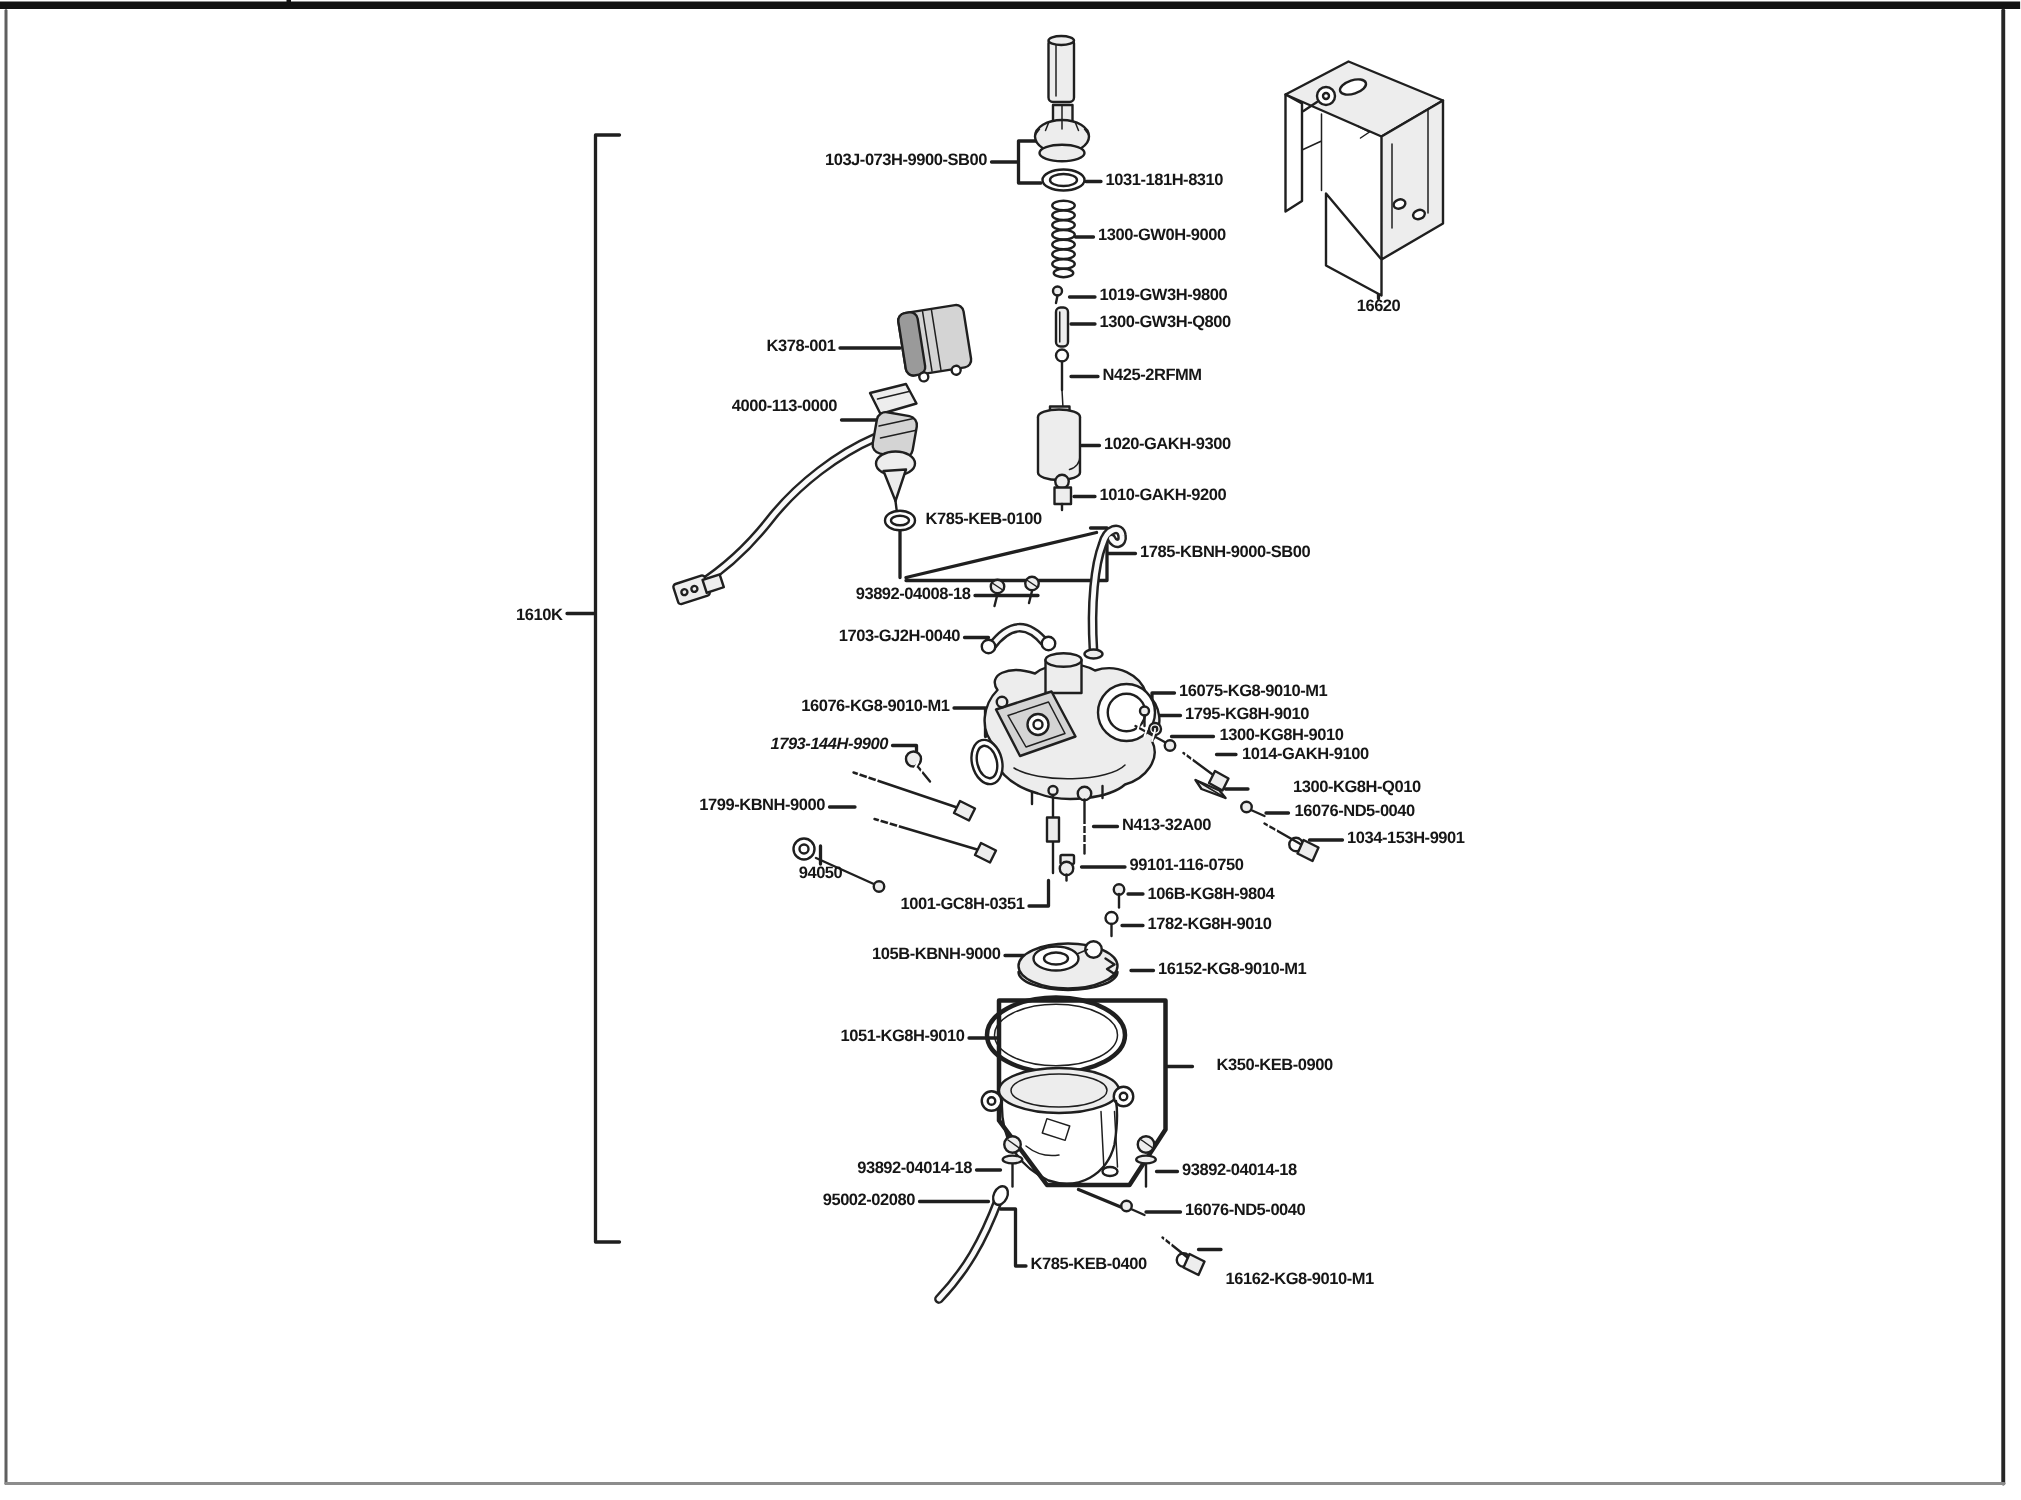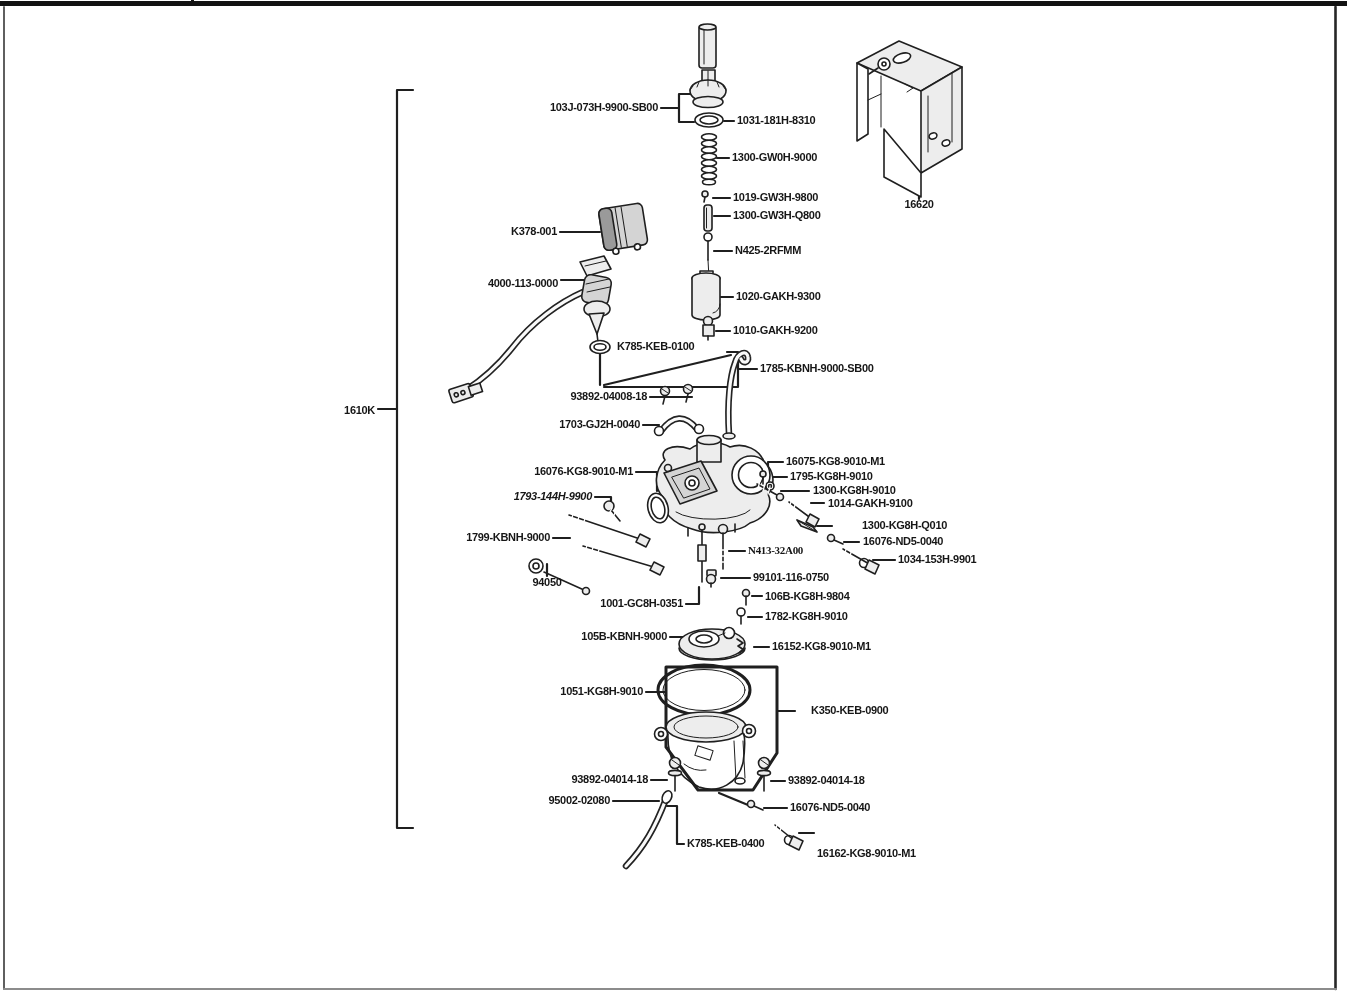--- a/index.html
+++ b/index.html
@@ -349,38 +349,38 @@
       <div class="plabel" style="right: 689px; top: 108px;">103J-073H-9900-SB00</div>
       <div class="plabel" style="left: 737px; top: 121px;">1031-181H-8310</div>
       <div class="plabel" style="left: 732px; top: 158px;">1300-GW0H-9000</div>
       <div class="plabel" style="left: 733px; top: 198px;">1019-GW3H-9800</div>
       <div class="plabel" style="left: 733px; top: 216px;">1300-GW3H-Q800</div>
       <div class="plabel" style="left: 735px; top: 251px;">N425-2RFMM</div>
       <div class="plabel" style="left: 736px; top: 297px;">1020-GAKH-9300</div>
       <div class="plabel" style="left: 733px; top: 331px;">1010-GAKH-9200</div>
       <div class="plabel center" style="left: 919px; top: 205px;">16620</div>
       <div class="plabel" style="right: 790px; top: 232px;">K378-001</div>
-      <div class="plabel" style="right: 789px; top: 284px; text-align: right;">4000-113-0000</div>
+      <div class="plabel" style="right: 789px; top: 272px; text-align: right;">4000-113-0000</div>
       <div class="plabel" style="left: 617px; top: 347px;">K785-KEB-0100</div>
       <div class="plabel" style="left: 760px; top: 369px;">1785-KBNH-9000-SB00</div>
       <div class="plabel" style="right: 700px; top: 397px;">93892-04008-18</div>
       <div class="plabel" style="right: 707px; top: 425px;">1703-GJ2H-0040</div>
       <div class="plabel" style="right: 972px; top: 411px;">1610K</div>
       <div class="plabel" style="right: 714px; top: 472px;">16076-KG8-9010-M1</div>
       <div class="plabel" style="left: 786px; top: 462px;">16075-KG8-9010-M1</div>
       <div class="plabel" style="left: 790px; top: 477px;">1795-KG8H-9010</div>
       <div class="plabel" style="left: 813px; top: 491px; text-align: right;">1300-KG8H-9010</div>
       <div class="plabel" style="left: 828px; top: 504px;">1014-GAKH-9100</div>
       <div class="plabel" style="left: 836px; top: 526px; margin-left: 26px;">1300-KG8H-Q010</div>
       <div class="plabel" style="left: 863px; top: 542px;">16076-ND5-0040</div>
       <div class="plabel" style="left: 898px; top: 560px;">1034-153H-9901</div>
       <div class="plabel" style="right: 755px; top: 497px; font-style: italic;">1793-144H-9900</div>
       <div class="plabel" style="right: 797px; top: 538px;">1799-KBNH-9000</div>
       <div class="plabel center" style="left: 547px; top: 583px;">94050</div>
-      <div class="plabel" style="left: 748px; top: 551px; font-family: Liberation Serif, serif;">N413-32A00</div>
+      <div class="plabel" style="left: 748px; top: 551px;">N413-32A00</div>
       <div class="plabel" style="left: 753px; top: 578px;">99101-116-0750</div>
       <div class="plabel" style="left: 765px; top: 597px;">106B-KG8H-9804</div>
       <div class="plabel" style="left: 765px; top: 617px;">1782-KG8H-9010</div>
       <div class="plabel" style="right: 664px; top: 604px;">1001-GC8H-0351</div>
       <div class="plabel" style="right: 680px; top: 637px;">105B-KBNH-9000</div>
       <div class="plabel" style="left: 772px; top: 647px;">16152-KG8-9010-M1</div>
       <div class="plabel" style="right: 704px; top: 692px;">1051-KG8H-9010</div>
       <div class="plabel" style="left: 787px; top: 711px; padding-left: 24px;">K350-KEB-0900</div>
       <div class="plabel" style="right: 699px; top: 780px;">93892-04014-18</div>
       <div class="plabel" style="left: 788px; top: 781px;">93892-04014-18</div>

